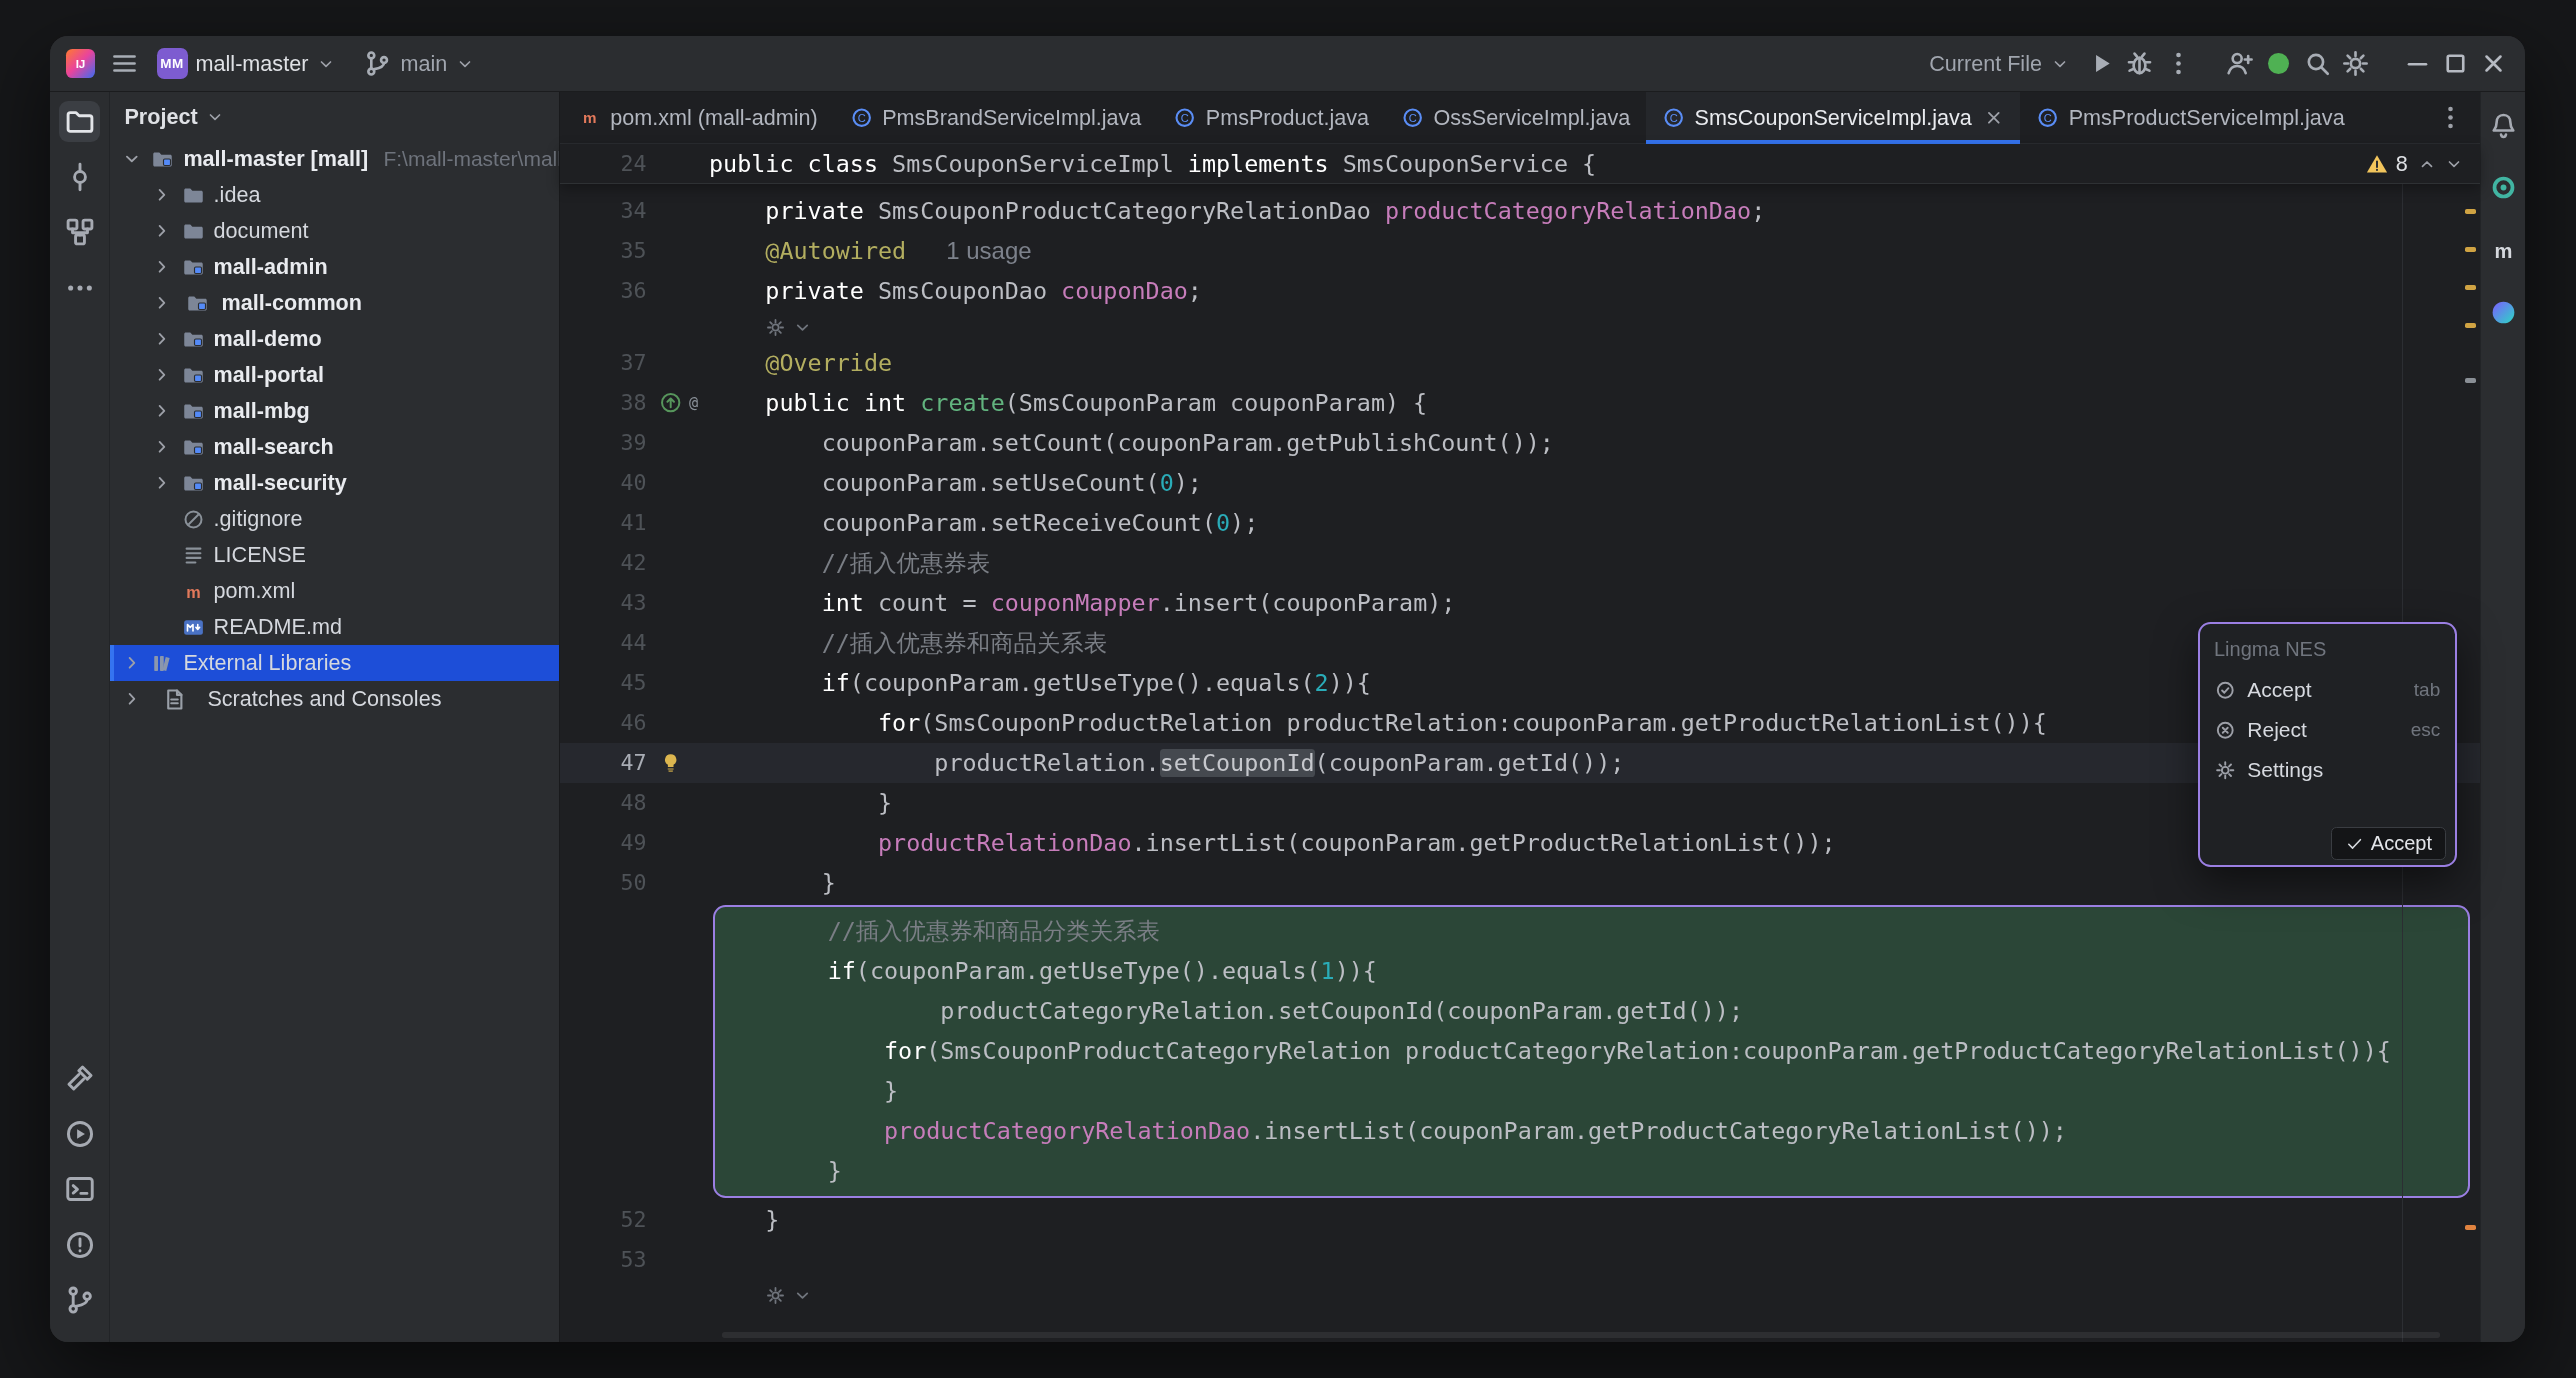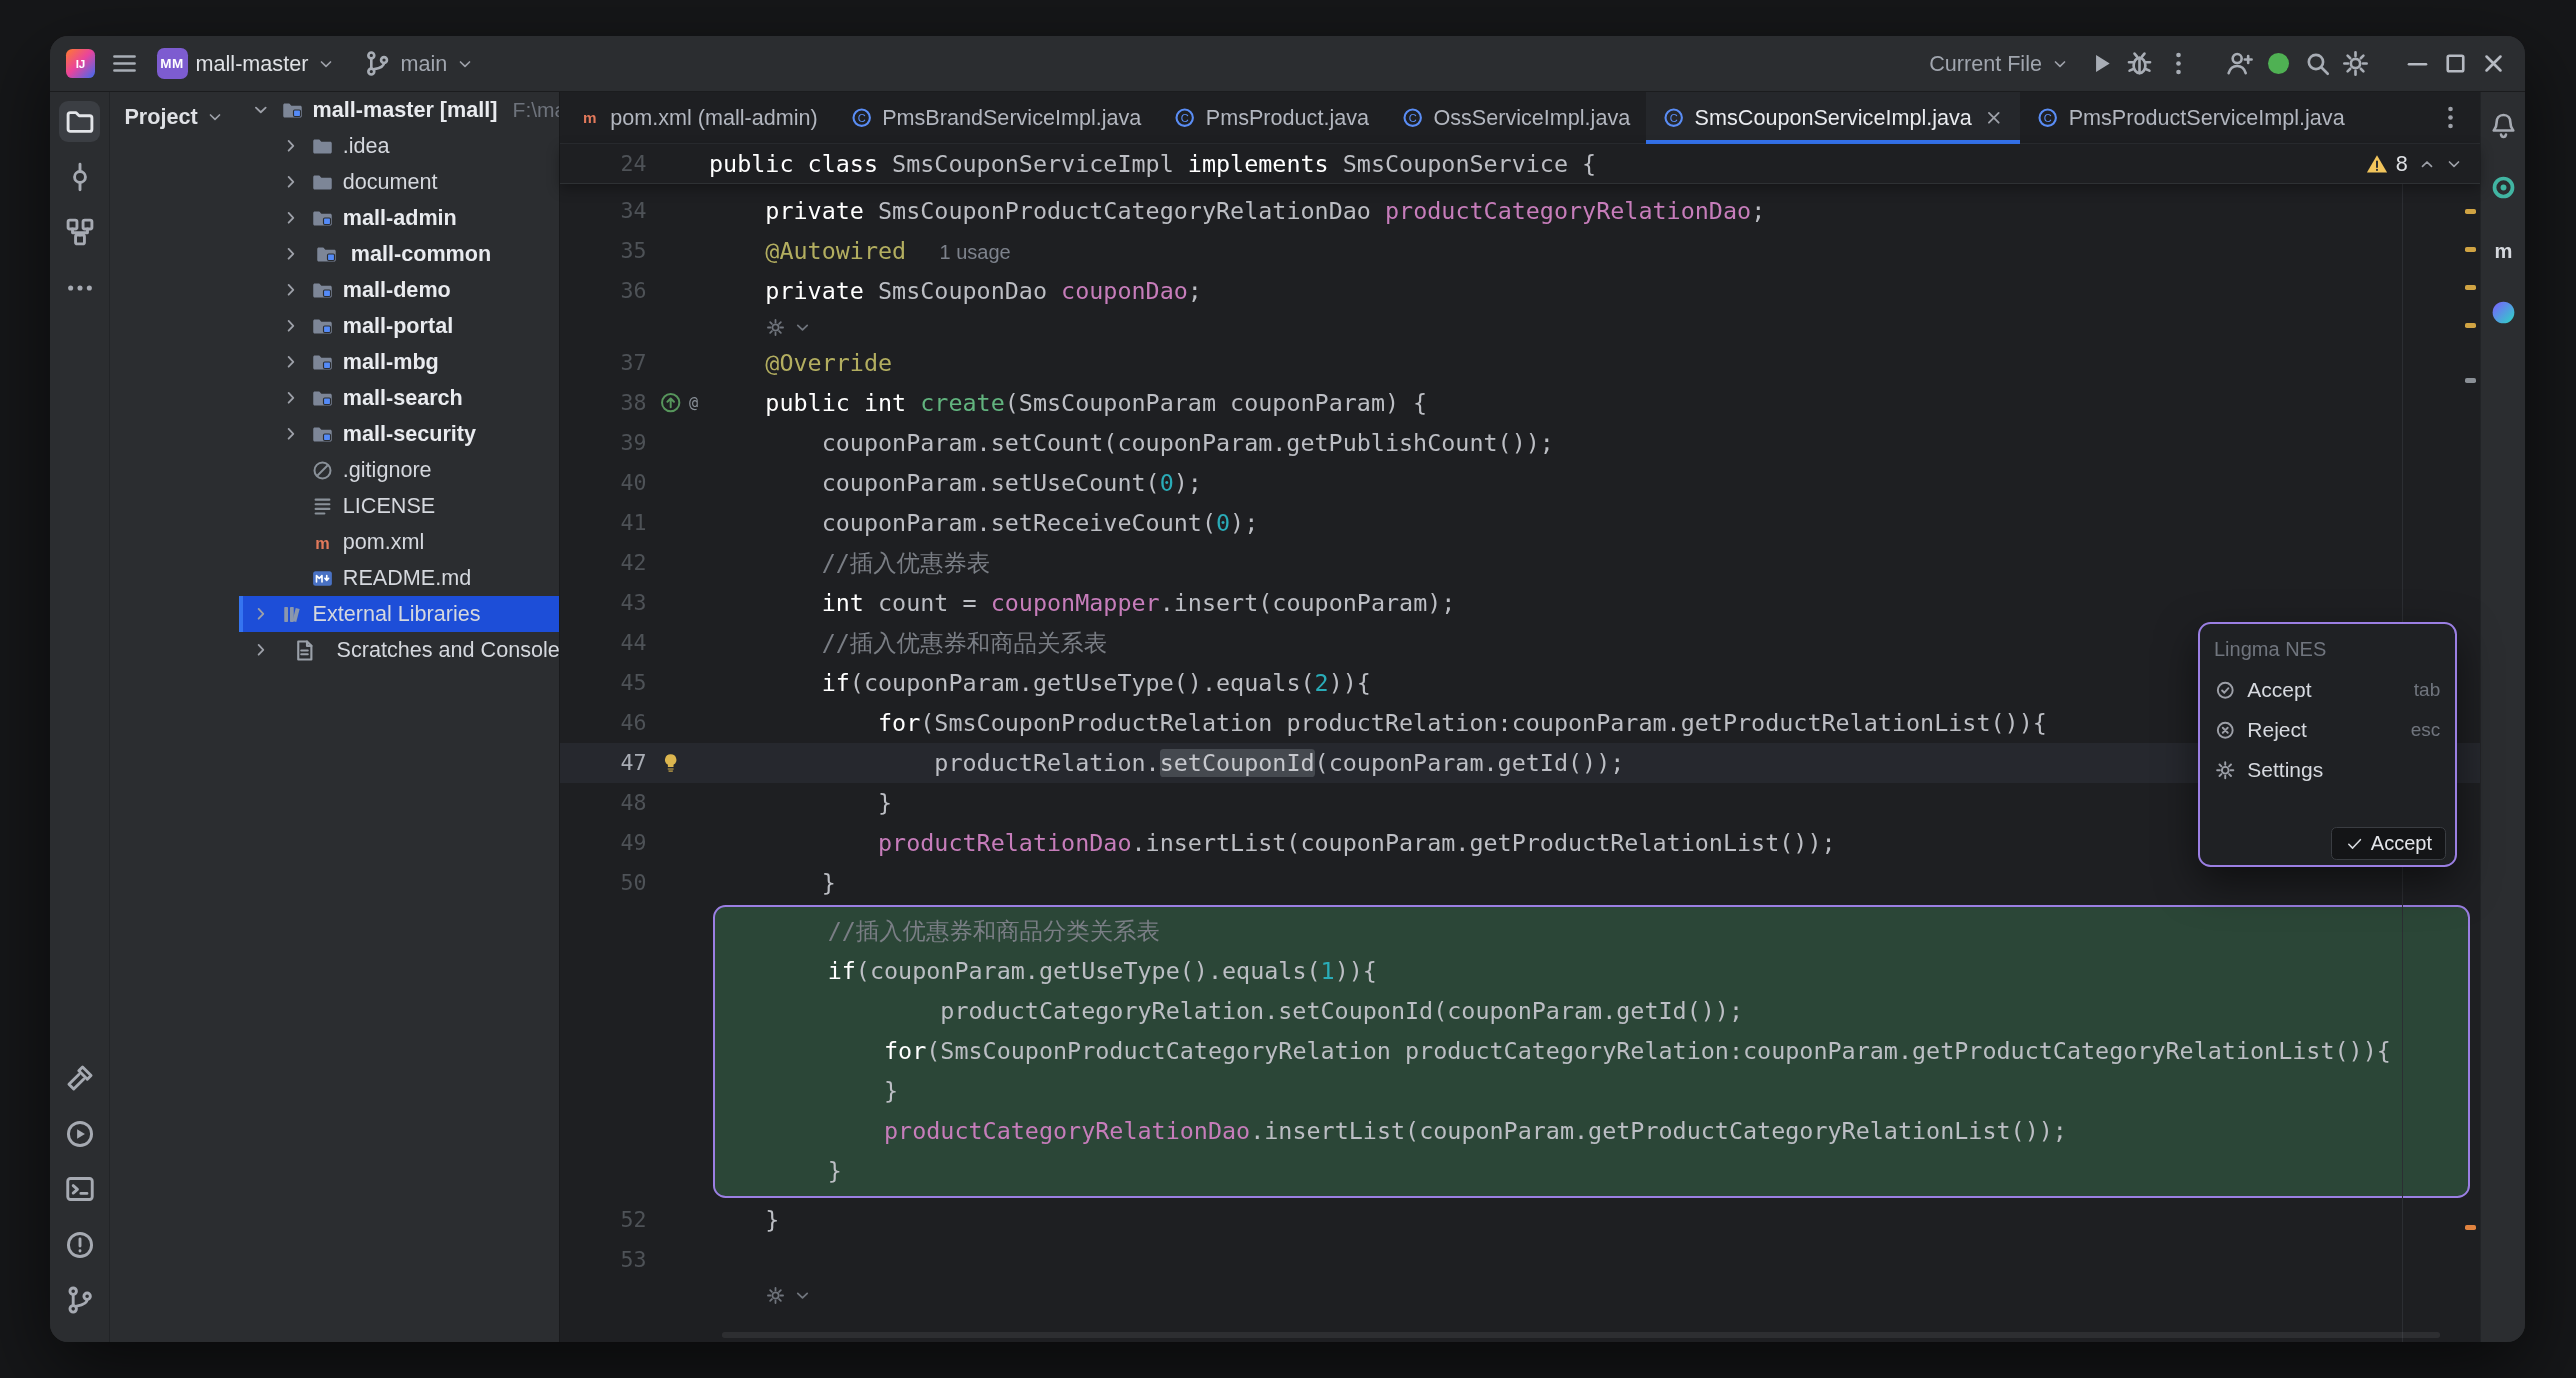--- a/index.html
+++ b/index.html
@@ -37,21 +37,21 @@
   .rstripe{width:45px;padding:12.6px 0;border-left:0.9px solid #222427;gap:21.6px}
   .stripe-top,.stripe-bottom{display:flex;flex-direction:column;align-items:center;gap:14.4px}
   .stripe-bottom{margin-top:auto}
   .sicon{width:41px;height:41px;border-radius:9px;display:flex;align-items:center;justify-content:center;color:#a6aab2}
   .sicon.active{background:#3b3e43;color:#e3e5e9}
   .si{width:34px;height:34px}
   .rstripe .si{width:31px;height:31px;color:#a6aab2}
   .rstripe .i-maven{color:#d6d9de}
 
   
-  .pp{width:449px;background:#2b2d30;display:flex;flex-direction:row;overflow:hidden}
+  .pp{width:449px;background:#2b2d30;display:flex;flex-direction:column;overflow:hidden}
   .pp-header{height:49px;display:flex;align-items:center;gap:7.2px;padding:0 14.4px;color:#dfe1e5;
     font-size:21.6px;font-weight:600;flex:0 0 auto}
   .tree{flex:1;overflow:hidden;font-size:21.6px}
   .trow{height:36px;display:flex;align-items:center;gap:8px;color:#d5d8de;position:relative;white-space:nowrap}
   .trow.bold .lbl{font-weight:700;color:#e9ebef}
   .trow.selected{background:#1d4ed8}
   .trow.selected::before{content:'';position:absolute;left:0;top:0;bottom:0;width:3.6px;background:#3574f0}
   .tchev{width:21.6px;height:21.6px;color:#9da0a8}
   .tchev-sp{flex:0 0 21.6px}
   .ticon{width:25px;height:25px;color:#9aa0a8}
@@ -83,21 +83,21 @@
   .cl{display:flex;height:40px;position:relative}
   .cl.caret{background:#26282e}
   .cl.caret .gnum{color:#a9adb5}
   .gnum{flex:0 0 99px;text-align:right;padding-right:12.6px;color:#4e5257;font-size:21.6px}
   .gico{flex:0 0 50px;display:flex;align-items:center}
   .gico .icn{width:23.4px;height:23.4px}
   .ctext{white-space:pre;color:#bcbec4}
   .s-kw{color:#ffffff}.s-d{color:#bcbec4}.s-fld{color:#c77dbb}.s-ann{color:#b3ae60}
   .s-cmt{color:#7a7e85}.s-num{color:#2aacb8}.s-mth{color:#62b47f}
   .s-hl{color:#c6c8cd;background:#45494f;border-radius:3.6px}
-  .hint{margin-left:3ch;color:#7d828c;font-size:20px;font-family:"Liberation Sans",sans-serif}
+  .hint{margin-left:3ch;color:#7d828c;font-size:24px;font-family:"Liberation Sans",sans-serif}
   .cw{display:flex;height:32px;align-items:center}
   .wic{margin-left:4ch;display:flex;align-items:center;gap:5.4px;color:#70757d}
   .wic .icn{width:21px;height:21px}
 
   .sugg{margin:1.8px 10px 1.8px 153px;border:2.7px solid #9b7fe3;border-radius:12.6px;background:#2b4637;padding:4.5px 0}
   .bl{height:40px;white-space:pre}
 
   .emarks{position:absolute;top:0;right:3.6px;bottom:0;width:12.6px;z-index:4}
   .mark{position:absolute;right:0;width:11.7px;height:4.5px;border-radius:1.8px}
   .hsb{position:absolute;left:162px;right:40px;bottom:4.5px;height:5.4px;border-radius:2.7px;background:rgba(255,255,255,.07)}

